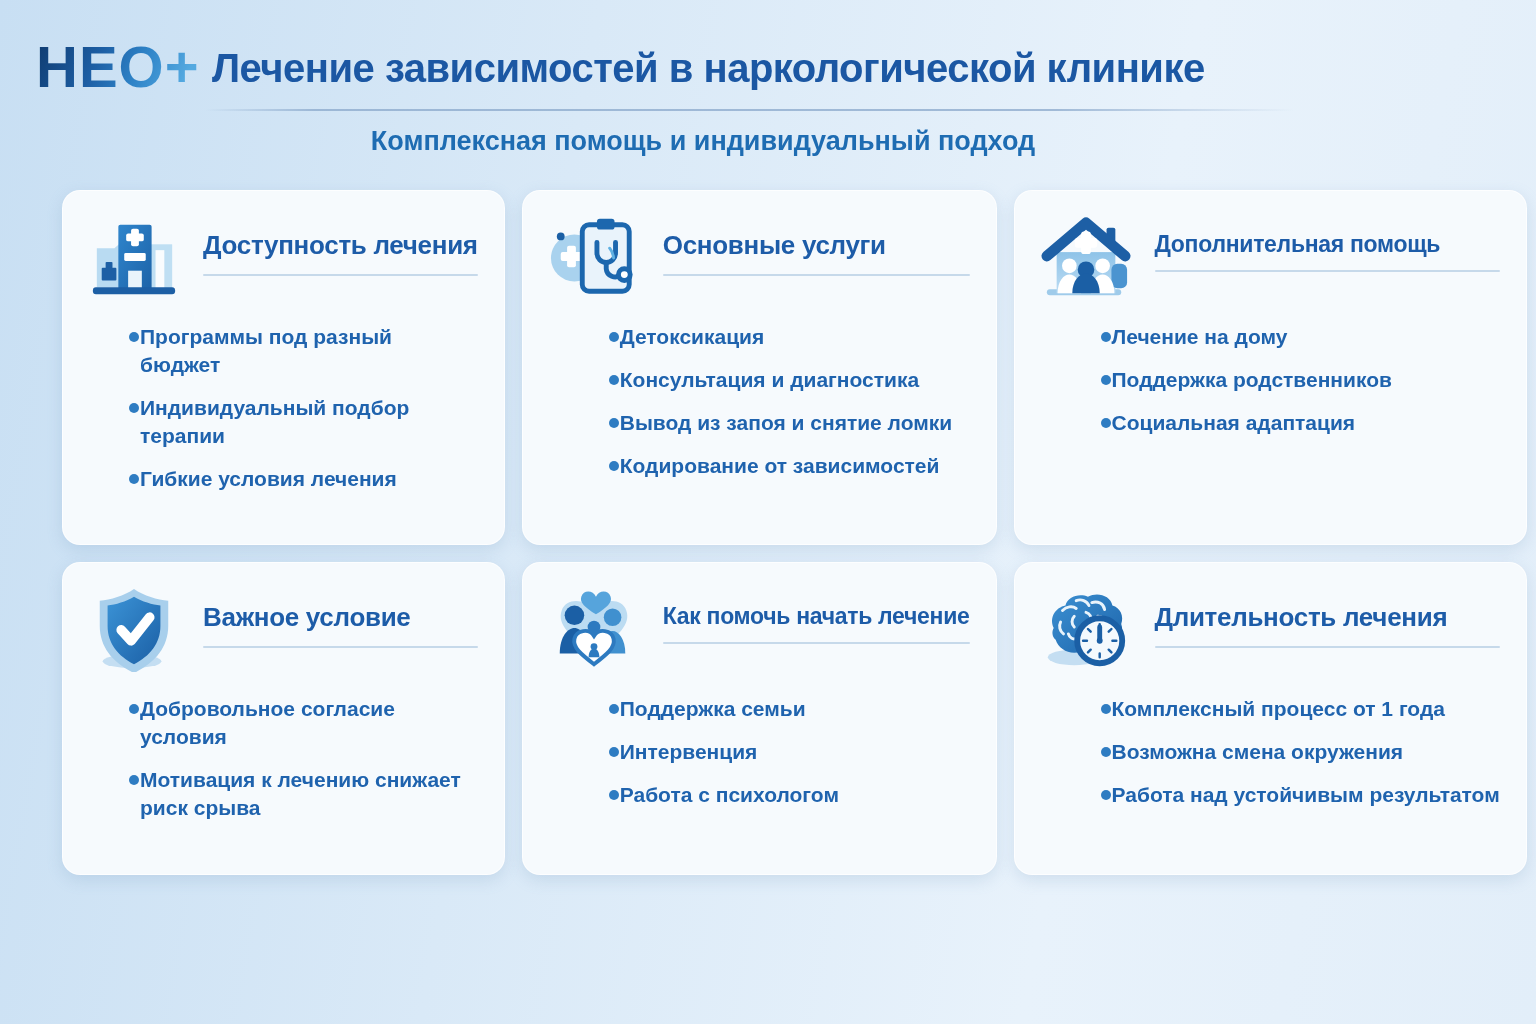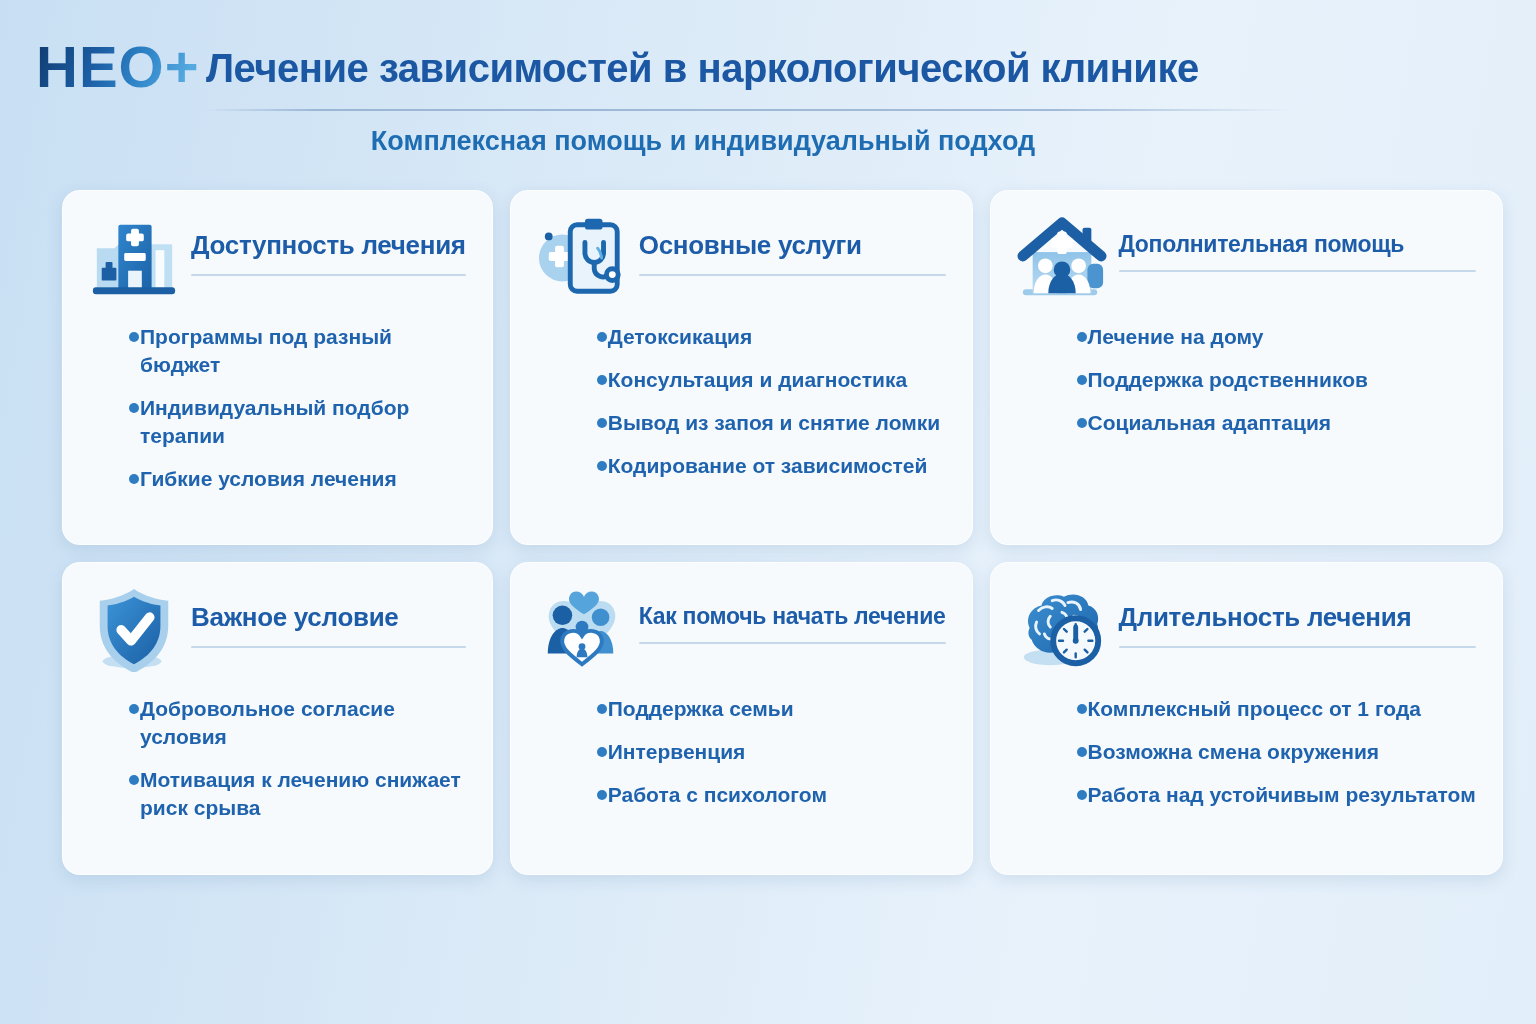--- a/index.html
+++ b/index.html
@@ -3,30 +3,30 @@
 <meta charset="utf-8">
 <style>
   html,body{margin:0;padding:0;}
   body{width:1536px;height:1024px;font-family:"Liberation Sans","DejaVu Sans",sans-serif;}
   .canvas{position:relative;width:1536px;height:1024px;overflow:hidden;
     background:linear-gradient(100deg,#c8dff3 0%,#d9e9f7 35%,#e8f2fb 70%,#e2eef9 100%);}
   
   .logo{position:absolute;left:36px;top:38px;font-size:58px;font-weight:800;letter-spacing:1px;line-height:1;
     background:linear-gradient(115deg,#0f3a6e 0%,#1d5fa5 38%,#2f84c8 62%,#54a9e0 88%);
     -webkit-background-clip:text;background-clip:text;color:transparent;}
-  .page-title{position:absolute;left:206px;top:46px;margin:0;font-size:40px;font-weight:700;color:#1b57a3;letter-spacing:-0.5px;white-space:nowrap;text-align:right;}
+  .page-title{position:absolute;left:212px;top:46px;margin:0;font-size:40px;font-weight:700;color:#1b57a3;letter-spacing:-0.5px;white-space:nowrap;text-align:right;}
   .header-divider{position:absolute;left:205px;top:109px;width:1090px;height:2px;
     background:linear-gradient(90deg,rgba(138,168,203,0),rgba(138,168,203,.75) 10%,rgba(138,168,203,.75) 78%,rgba(138,168,203,0));}
   .subtitle{position:absolute;left:0;top:126px;width:1406px;text-align:center;font-size:27px;font-weight:700;color:#1e6cb2;}
   
   .grid{position:absolute;left:62px;top:190px;width:1412px;display:grid;
     grid-template-columns:repeat(3,1fr);grid-template-rows:355px 313px;column-gap:17px;row-gap:17px;}
   .card{background:#f6fafd;border-radius:18px;box-sizing:border-box;padding:22px 26px 18px 26px;
     border:1px solid rgba(255,255,255,.75);box-shadow:0 5px 16px rgba(105,145,185,.20);}
-  .card-head{display:flex;align-items:flex-start;gap:12px;}
+  .card-head{display:flex;align-items:flex-start;gap:24px;}
   .icon-wrap{width:90px;height:88px;flex:none;display:flex;align-items:center;justify-content:center;}
   .icon-wrap svg{width:90px;height:86px;display:block;}
   .title-wrap{flex:1;padding-top:18px;min-width:0;}
   .card-title{margin:0;font-size:26px;font-weight:700;color:#1d5ca8;letter-spacing:-0.3px;white-space:nowrap;line-height:1.15;}
   .card-title.small{font-size:23px;}
   .rule{height:2px;background:#c6d9ea;margin-top:13px;border-radius:1px;}
   ul.items{list-style:none;margin:22px 0 0 0;padding:0 0 0 60px;}
   .indent-sm ul.items{padding-left:40px;}
   li.item{display:flex;gap:1px;align-items:flex-start;margin-bottom:15px;}
   .dot{width:10px;height:10px;border-radius:50%;background:#2e7cc2;flex:none;margin-top:9px;}

